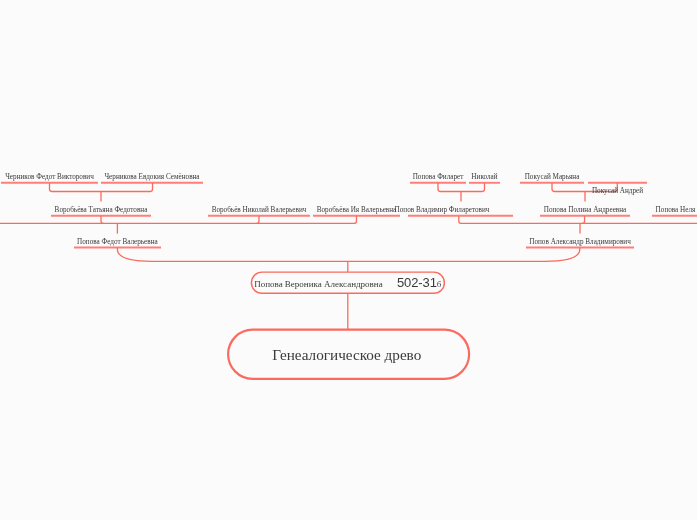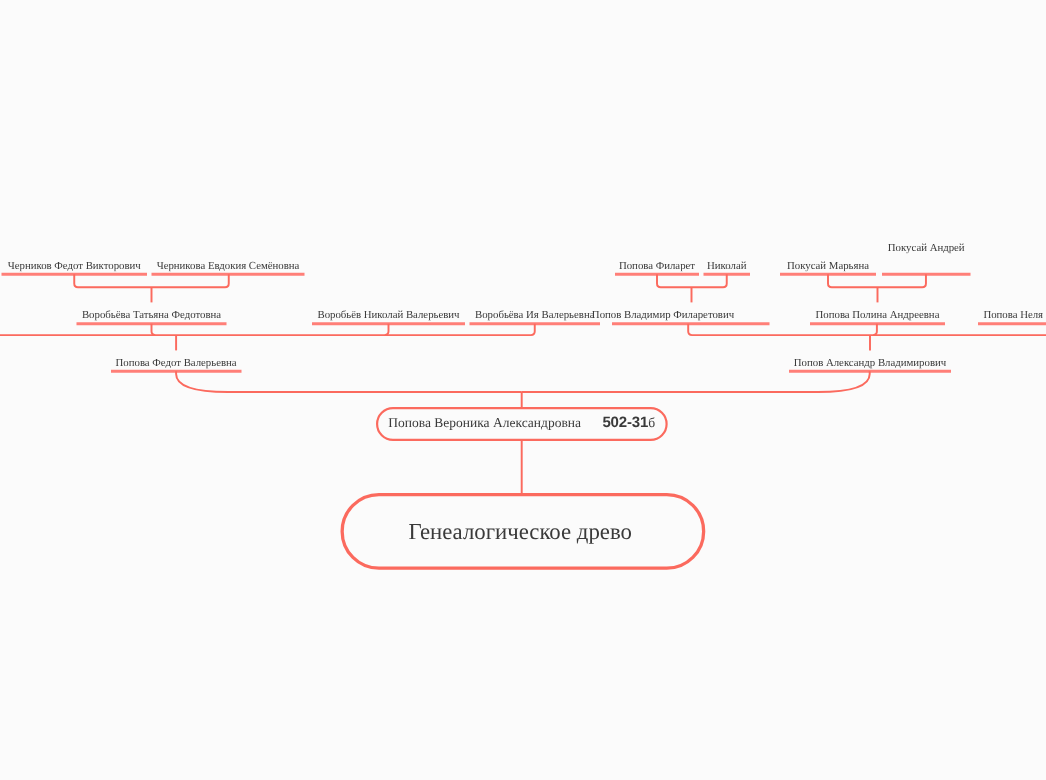--- a/index.html
+++ b/index.html
@@ -5,21 +5,21 @@
 <style>
 html,body{margin:0;padding:0;}
 body{width:697px;height:520px;background:#fbfbfb;overflow:hidden;position:relative;
  font-family:"Liberation Serif",serif;}
 #stage{position:absolute;left:0;top:0;width:697px;height:368px;}
 svg.conn{position:absolute;left:0;top:0;width:697px;height:520px;overflow:visible;}
 .node{position:absolute;white-space:nowrap;font-size:7.2px;color:#3a3a3a;line-height:1;
  transform:translateX(-50%) translateZ(0);text-align:center;}
 .central{position:absolute;white-space:nowrap;font-size:9px;color:#3a3a3a;
  transform:translate(-50%,-50%) translateZ(0);}
-.central .grp{font-family:"Liberation Sans",sans-serif;font-weight:bold;font-size:10px;letter-spacing:-0.1px;margin-left:12px;}
+.central .grp{font-family:"Liberation Sans",sans-serif;font-weight:normal;font-size:13px;letter-spacing:-0.1px;margin-left:12px;}
 .root-label{position:absolute;white-space:nowrap;font-size:15.2px;color:#3a3a3a;
  transform:translate(-50%,-50%) translateZ(0);line-height:19.2px;}
 </style>
 </head>
 <body>
 
 <div id="stage">
 
 <svg class="conn" viewBox="0 0 697 520">
  <g fill="none" stroke="#ff7f78" stroke-width="1.9">
@@ -61,21 +61,21 @@
   <rect x="251.4" y="272.1" width="193" height="21.2" rx="10.6" ry="10.6" stroke-width="1.45"></rect>
   <rect x="228.1" y="329.7" width="241" height="49.1" rx="24.55" ry="24.55" stroke-width="2.2"></rect>
  </g>
 </svg>
 
 <div class="node" style="left:49.5px;top:173.6px"><span>Черников Федот Викторович</span></div>
 <div class="node" style="left:152px;top:173.6px"><span>Черникова Евдокия Семёновна</span></div>
 <div class="node" style="left:438px;top:173.6px"><span>Попова Филарет</span></div>
 <div class="node" style="left:484.5px;top:173.6px"><span>Николай</span></div>
 <div class="node" style="left:552px;top:173.6px"><span>Покусай Марьяна</span></div>
-<div class="node" style="left:617.5px;top:162px"><span>Покусай Андрей</span></div>
+<div class="node" style="left:617.5px;top:188px"><span>Покусай Андрей</span></div>
 
 <div class="node" style="left:101px;top:206.6px"><span>Воробьёва Татьяна Федотовна</span></div>
 <div class="node" style="left:259px;top:206.6px"><span>Воробьёв Николай Валерьевич</span></div>
 <div class="node" style="left:356.5px;top:206.6px"><span>Воробьёва Ия Валерьевна</span></div>
 <div class="node" style="left:442px;top:206.6px"><span>Попов Владимир Филаретович</span></div>
 <div class="node" style="left:585px;top:206.6px"><span>Попова Полина Андреевна</span></div>
 <div class="node" style="left:675.5px;top:206.6px"><span>Попова Неля</span></div>
 
 <div class="node" style="left:117.4px;top:238.6px"><span>Попова Федот Валерьевна</span></div>
 <div class="node" style="left:580px;top:238.6px"><span>Попов Александр Владимирович</span></div>

